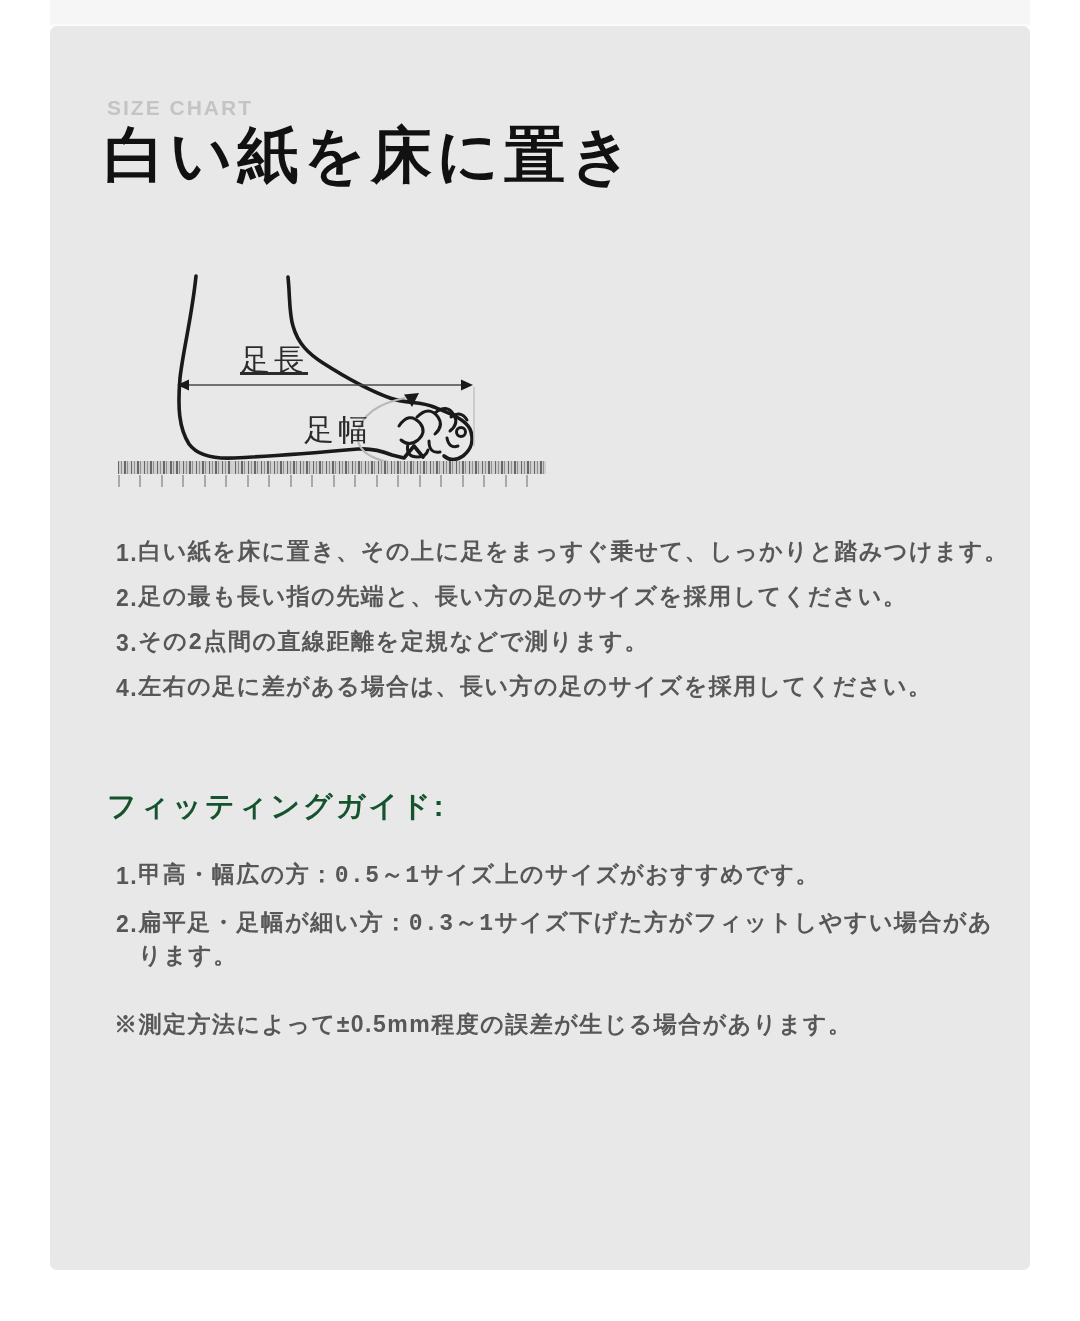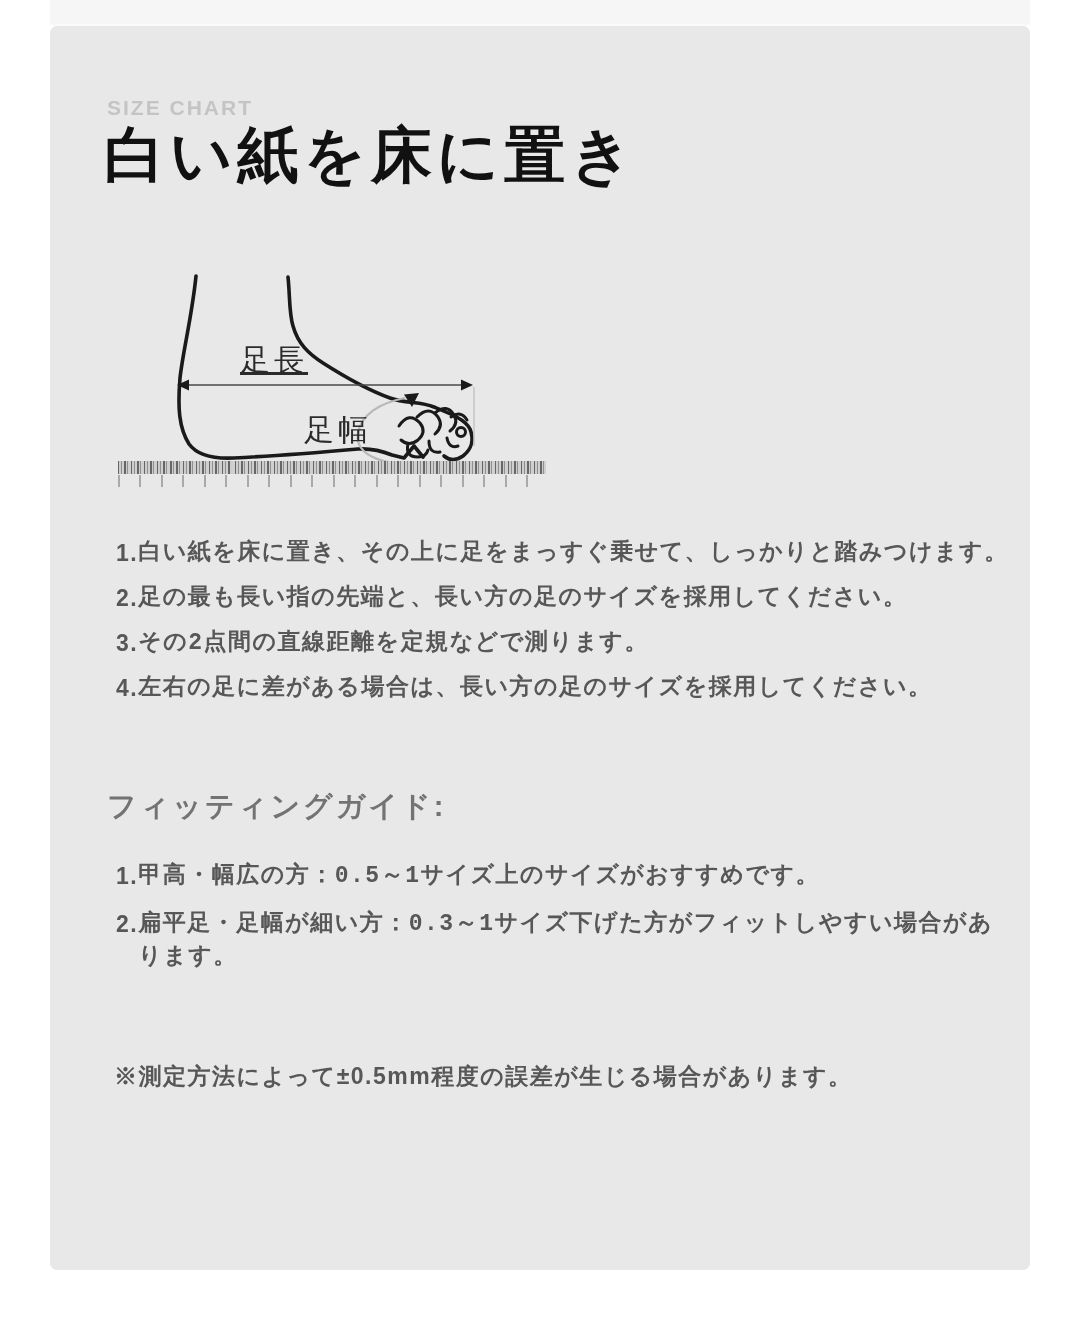--- a/index.html
+++ b/index.html
@@ -66,32 +66,32 @@
     color:#575757; font-size:23px; font-weight:bold;
     letter-spacing:1.5px; line-height:45px;
   }
   .step-row { display:flex; align-items:flex-start; }
   .step-row .num { flex:0 0 auto; }
   .step-row .txt { flex:1 1 auto;font-family:Liberation Mono, monospace; }
   
   .guide-heading {
     position:absolute; left:57px; top:762px;
     font-size:29px; font-weight:bold; letter-spacing:3px;
-    color:#737373; line-height:36px;
+    color:#14532d; line-height:36px;
   }
   .guide-items {
     position:absolute; left:66px; top:834px; width:920px;
     color:#575757; font-size:23px; font-weight:bold;
     letter-spacing:1.5px; line-height:33px;
   }
   .guide-items .step-row { margin-bottom:15px; }
   .guide-items .txt { max-width:872px; }
   
   .note {
-    position:absolute; left:64px; top:1034px; width:900px;
+    position:absolute; left:64px; top:982px; width:900px;
     color:#575757; font-size:23px; font-weight:bold;
     letter-spacing:1.5px; line-height:33px;
   }
 </style>
 </head>
 <body>
 
 <div class="page-wrap">
   <div class="card-strip"></div>
 

